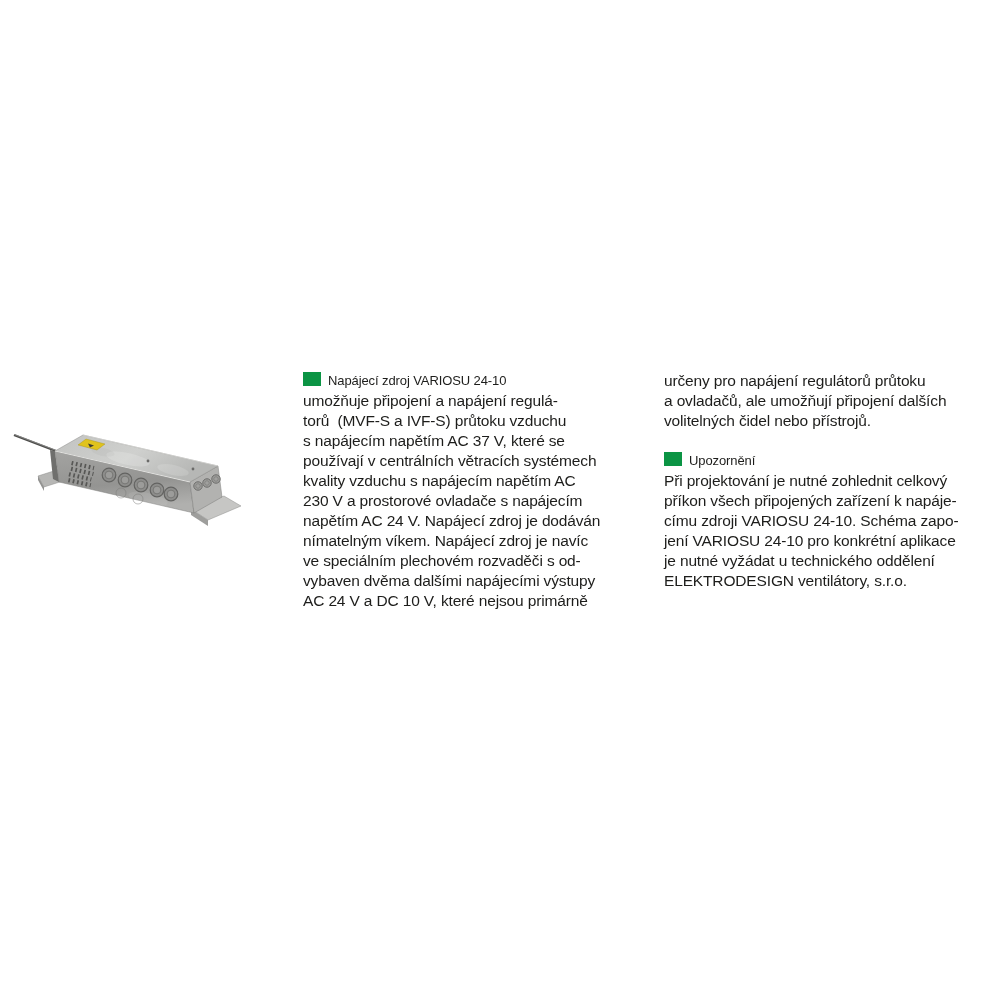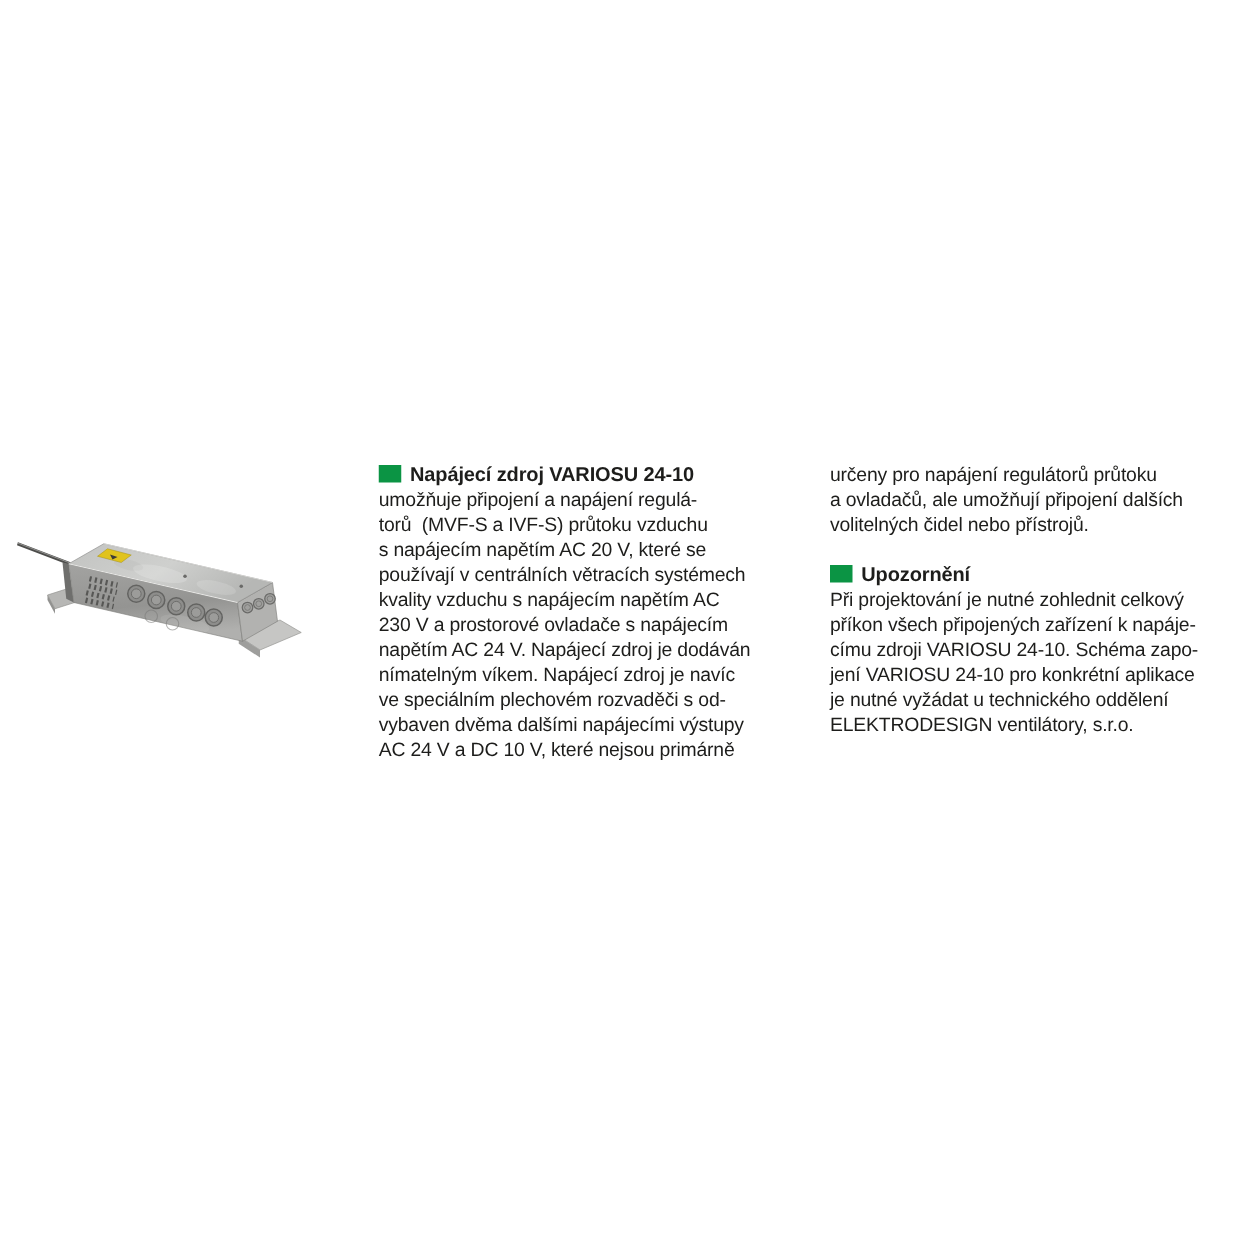--- a/index.html
+++ b/index.html
@@ -25,23 +25,23 @@
     height: 135px;
   }
   .text-col {
     position: absolute;
     width: 345px;
     color: #1d1d1b;
   }
   .col-left  { left: 303px; top: 371px; }
   .col-right { left: 664px; top: 371px; }
   .section-heading {
-    font-size: 16px;
+    font-size: 13px;
     line-height: 20px;
-    font-weight: bold;
+    font-weight: normal;
     white-space: pre;
     letter-spacing: -0.1px;
   }
   .bullet-square {
     display: inline-block;
     width: 18px;
     height: 14px;
     margin-right: 7px;
     vertical-align: -1px;
     background: #0b9444;
@@ -157,21 +157,21 @@
       <circle cx="140" cy="47" r="1.4" fill="#6a6a68"></circle>
       <circle cx="185" cy="55" r="1.4" fill="#6a6a68"></circle>
     </svg>
   </figure>
 
   <section class="text-col col-left">
     <div class="section-heading"><span class="bullet-square"></span><span>Napájecí zdroj VARIOSU 24-10</span></div>
     <div class="para">
         <div class="line">umožňuje připojení a napájení regulá-</div>
         <div class="line">torů  (MVF-S a IVF-S) průtoku vzduchu</div>
-        <div class="line">s napájecím napětím AC 20 V, které se</div>
+        <div class="line">s napájecím napětím AC 37 V, které se</div>
         <div class="line">používají v centrálních větracích systémech</div>
         <div class="line">kvality vzduchu s napájecím napětím AC</div>
         <div class="line">230 V a prostorové ovladače s napájecím</div>
         <div class="line">napětím AC 24 V. Napájecí zdroj je dodáván</div>
         <div class="line">nímatelným víkem. Napájecí zdroj je navíc</div>
         <div class="line">ve speciálním plechovém rozvaděči s od-</div>
         <div class="line">vybaven dvěma dalšími napájecími výstupy</div>
         <div class="line">AC 24 V a DC 10 V, které nejsou primárně</div>
       </div>
   </section>

